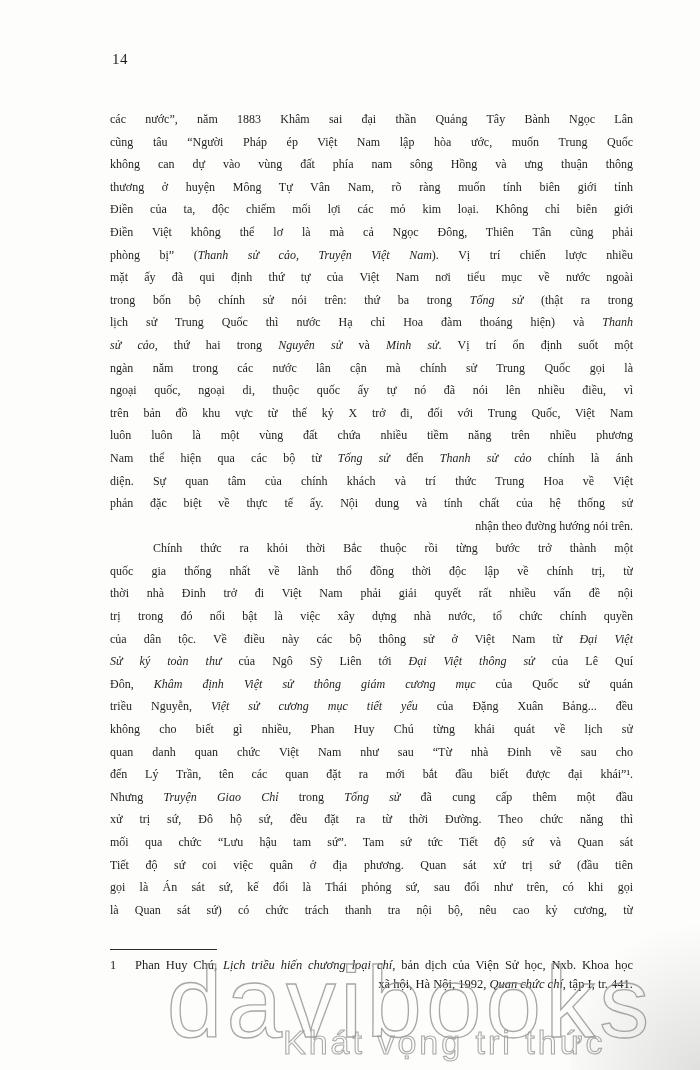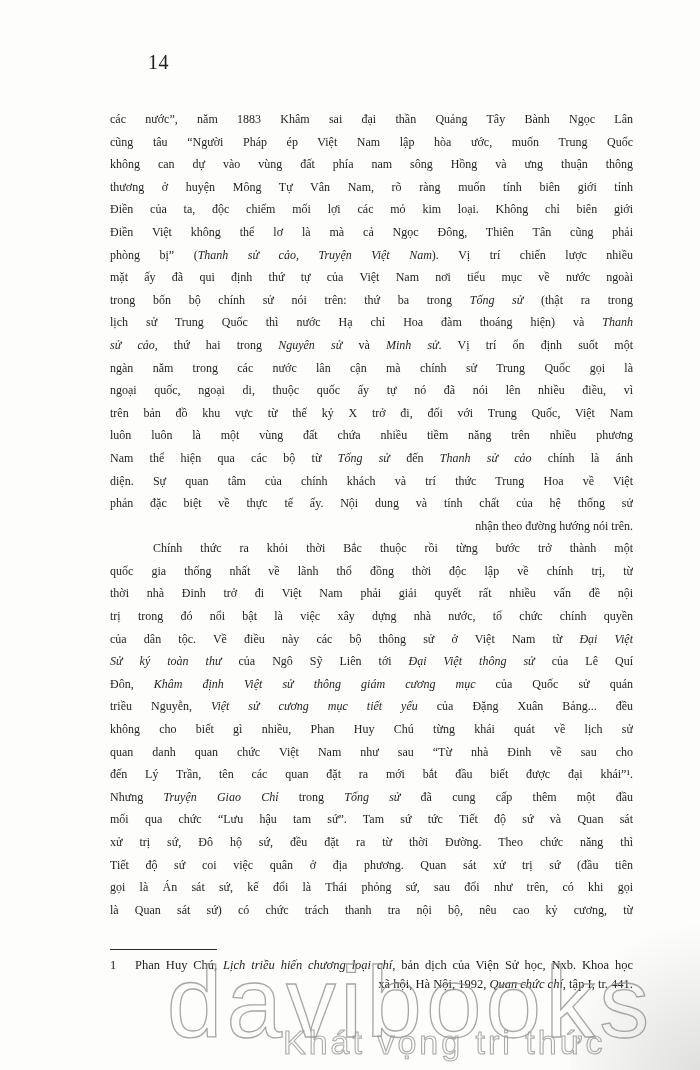--- a/index.html
+++ b/index.html
@@ -11,23 +11,22 @@
   .page {
     position: relative;
     width: 700px; height: 1070px;
     background: #fdfdfb;
     color: #1e1e1e;
     overflow: hidden;
   }
   .page-number {
     position: absolute;
     left: 112px; top: 51px;
-    font-size: 20px;
+    font-size: 15px;
     letter-spacing: 0.5px;
-    margin-left: 36px;
   }
   .body-text {
     position: absolute;
     left: 110px; top: 108px;
     width: 523px;
   }
   .line {
     height: 22.6px;
     line-height: 22.6px;
     font-size: 12px;
@@ -128,22 +127,22 @@
       <div class="line just"><span>thời nhà Đinh trở đi Việt Nam phải giải quyết rất nhiều vấn đề nội</span></div>
       <div class="line just"><span>trị trong đó nổi bật là việc xây dựng nhà nước, tổ chức chính quyền</span></div>
       <div class="line just"><span>của dân tộc. Về điều này các bộ thông sử ở Việt Nam từ </span><em>Đại Việt</em></div>
       <div class="line just"><em>Sử ký toàn thư</em><span> của Ngô Sỹ Liên tới </span><em>Đại Việt thông sử</em><span> của Lê Quí</span></div>
       <div class="line just"><span>Đôn, </span><em>Khâm định Việt sử thông giám cương mục</em><span> của Quốc sử quán</span></div>
       <div class="line just"><span>triều Nguyễn, </span><em>Việt sử cương mục tiết yếu</em><span> của Đặng Xuân Bảng... đều</span></div>
       <div class="line just"><span>không cho biết gì nhiều, Phan Huy Chú từng khái quát về lịch sử</span></div>
       <div class="line just"><span>quan danh quan chức Việt Nam như sau “Từ nhà Đinh về sau cho</span></div>
       <div class="line just"><span>đến Lý Trần, tên các quan đặt ra mới bắt đầu biết được đại khái”¹.</span></div>
       <div class="line just"><span>Nhưng </span><em>Truyện Giao Chỉ</em><span> trong </span><em>Tống sử</em><span> đã cung cấp thêm một đầu</span></div>
+      <div class="line just"><span>xử trị sứ, Đô hộ sứ, đều đặt ra từ thời Đường. Theo chức năng thì</span></div>
       <div class="line just"><span>mối qua chức “Lưu hậu tam sứ”. Tam sứ tức Tiết độ sứ và Quan sát</span></div>
-      <div class="line just"><span>xử trị sứ, Đô hộ sứ, đều đặt ra từ thời Đường. Theo chức năng thì</span></div>
       <div class="line just"><span>Tiết độ sứ coi việc quân ở địa phương. Quan sát xử trị sứ (đầu tiên</span></div>
       <div class="line just"><span>gọi là Án sát sứ, kế đổi là Thái phỏng sứ, sau đổi như trên, có khi gọi</span></div>
       <div class="line just"><span>là Quan sát sứ) có chức trách thanh tra nội bộ, nêu cao kỷ cương, từ</span></div>
     </div>
 
   <div class="footnote-rule"></div>
 
   <div class="footnote" id="footnote">
     <span class="fn-marker">1</span>
     <div id="footnote-lines">

